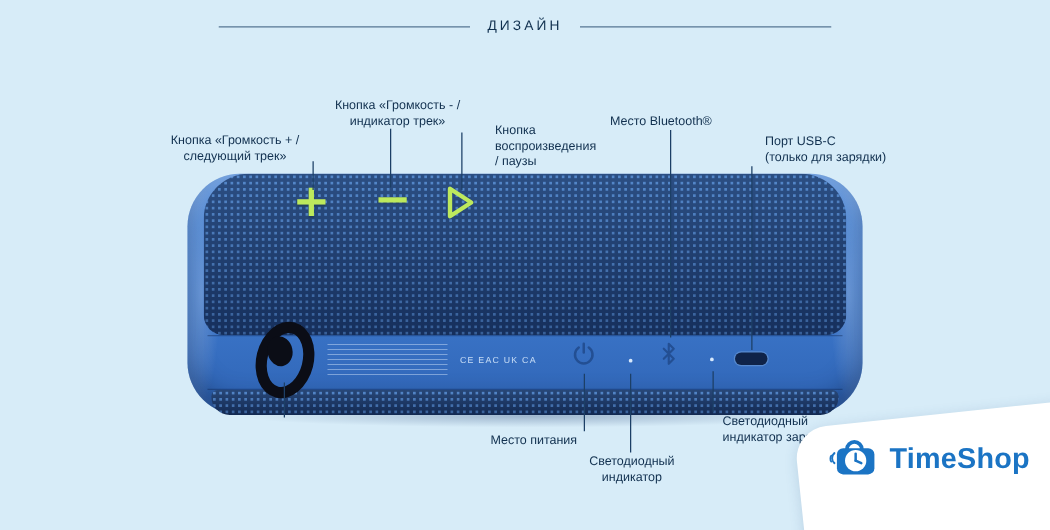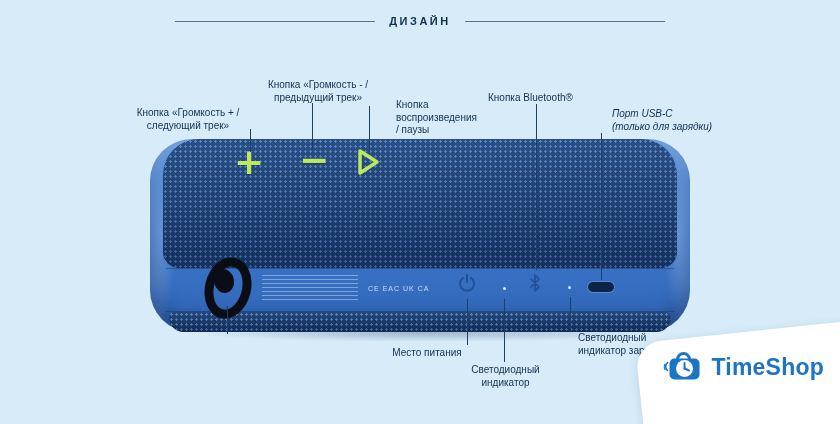--- a/index.html
+++ b/index.html
@@ -3,29 +3,29 @@
 <meta charset="utf-8">
 <style>
   html,body{margin:0;padding:0;}
   .stage{
     position:relative;width:840px;height:424px;overflow:hidden;
     background:#d7ecf8;font-family:"Liberation Sans",sans-serif;
   }
   
   .title-row{position:absolute;left:175px;top:15px;width:490px;display:flex;align-items:center;gap:14px;}
   .title-row .rule{flex:1;height:1px;background:#2b4d70;opacity:.75;}
-  .title-row .title{font-size:11px;font-weight:bold;letter-spacing:2.5px;color:#10304f;}
+  .title-row .title{font-size:11px;font-weight:normal;letter-spacing:2.5px;color:#10304f;}
   
   .callout{position:absolute;font-size:10px;line-height:12.5px;color:#11304f;white-space:pre-line;}
   .ta-c{text-align:center;} .ta-l{text-align:left;}
   .c-volplus{left:108px;top:107px;width:160px;}
   .c-volminus{left:240px;top:79px;width:156px;}
   .c-play{left:376px;top:99px;width:100px;margin-left:20px;}
   .c-bt{left:488px;top:92px;width:120px;font-style:normal;}
-  .c-usb{left:612px;top:108px;width:140px;font-style:italic;}
+  .c-usb{left:612px;top:108px;width:140px;}
   .c-cord{left:105px;top:336px;width:135px;}
   .c-power{left:377px;top:347px;width:100px;}
   .c-led{left:458px;top:364px;width:95px;}
   .c-ledcharge{left:578px;top:332px;width:115px;}
   .lead{position:absolute;width:1px;background:#1c3f66;}
   .l1{left:250px;top:129px;height:23px;}
   .l2{left:312px;top:103px;height:47px;}
   .l3{left:369px;top:106px;height:46px;}
   .l4{left:536px;top:104px;height:166px;}
   .l5{left:601px;top:133px;height:147px;}
@@ -134,25 +134,25 @@
   <div class="lead l4"></div>
   <div class="lead l5"></div>
   <div class="lead l6"></div>
   <div class="lead l7"></div>
   <div class="lead l8"></div>
   <div class="lead l9"></div>
 
   <div class="callout ta-c c-volplus">Кнопка «Громкость + /
 следующий трек»</div>
   <div class="callout ta-c c-volminus">Кнопка «Громкость - /
-предыдущий трек»</div>
+индикатор трек»</div>
   <div class="callout ta-l c-play">Кнопка
 воспроизведения
 / паузы</div>
-  <div class="callout ta-l c-bt">Кнопка Bluetooth®</div>
+  <div class="callout ta-l c-bt">Место Bluetooth®</div>
   <div class="callout ta-l c-usb">Порт USB-C
 (только для зарядки)</div>
   <div class="callout ta-c c-power">Место питания</div>
   <div class="callout ta-c c-led">Светодиодный
 индикатор</div>
   <div class="callout ta-l c-ledcharge">Светодиодный
 индикатор заряда</div>
 
   <div class="brand-corner">
     <div class="brand-logo">

